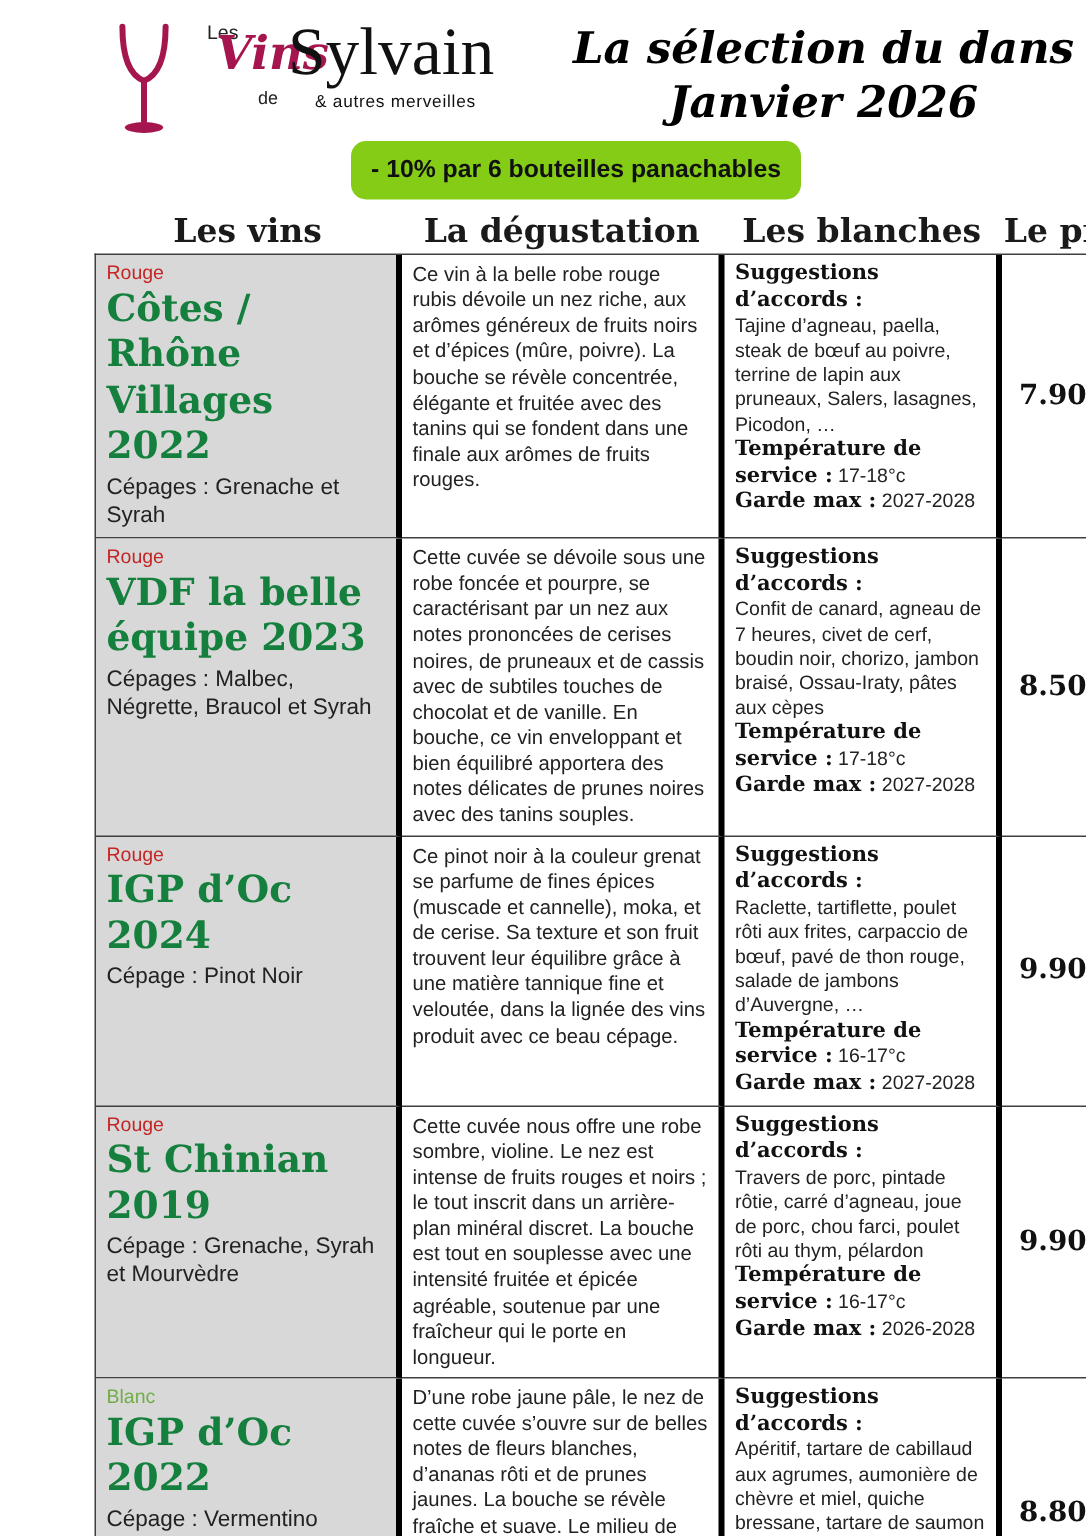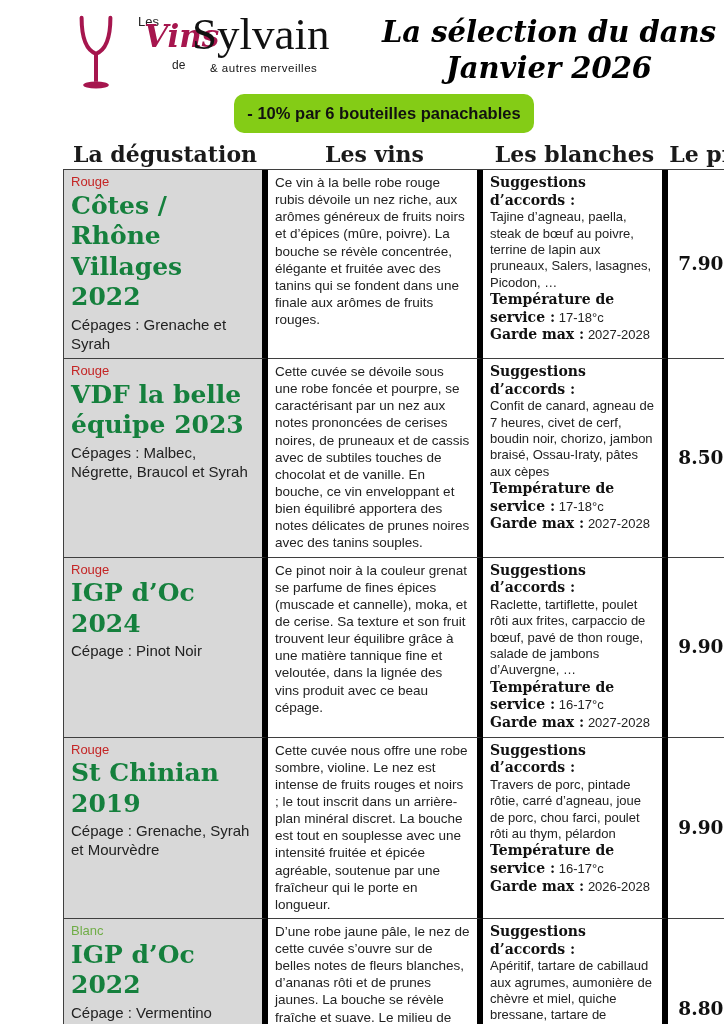--- a/index.html
+++ b/index.html
@@ -28,21 +28,21 @@
   
   .promo { width:300px; margin:6px auto 0 auto; background:#84cc16; border-radius:10px;
            text-align:center; padding:10px 6px; font-size:16.5px; font-weight:bold;
            color:#111; }
 
   
   .cols { display:grid; grid-template-columns:204px 215px 185px 90px; margin:8px 0 2px 19px;
           font-family:"DejaVu Serif", serif; font-weight:bold; font-size:22px; text-align:center; }
   .table { margin-left:19px; width:695px; border-top:1px solid #3f3f3f; border-left:1px solid #3f3f3f; }
   .row { display:grid; grid-template-columns:204px 215px 185px 91px; }
-  .cell { border-right:6px solid #000000; border-bottom:1px solid #3f3f3f; padding:4px 7px 5px 7px; }
+  .cell { border-right:4px solid #000000; border-bottom:1px solid #3f3f3f; padding:4px 7px 5px 7px; }
   .row:nth-child(1) .cell { min-height:128px; }
   .row:nth-child(2) .cell { min-height:149px; }
   .row:nth-child(3) .cell { min-height:131px; }
   .row:nth-child(4) .cell { min-height:132px; }
   .row:nth-child(5) .cell { min-height:133px; }
   .row:nth-child(6) .cell { min-height:158px; }
 
   .c-vins { background:#d8d8d8; }
   .wtype { font-size:13px; line-height:1.2; }
   .wtype.rouge { color:#c42525; }
@@ -81,22 +81,22 @@
     </div>
     <div class="title">
       <div>La sélection du dans</div>
       <div>Janvier 2026</div>
     </div>
   </div>
 
   <div class="promo">- 10% par 6 bouteilles panachables</div>
 
   <div class="cols">
+    <span>Les vins</span>
     <span>La dégustation</span>
-    <span>Les vins</span>
     <span>Les blanches</span>
     <span>Le prix</span>
   </div>
 
   <div class="table">
   <div class="row">
     <div class="cell c-vins">
       <div class="wtype rouge">Rouge</div>
       <div class="wname">Côtes / Rhône Villages 2022</div>
       <div class="wcep">Cépages : Grenache et Syrah</div>

